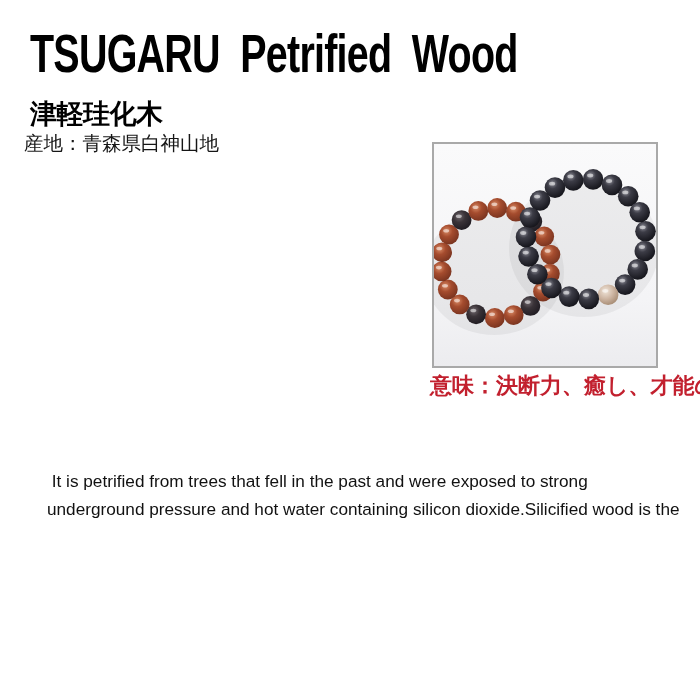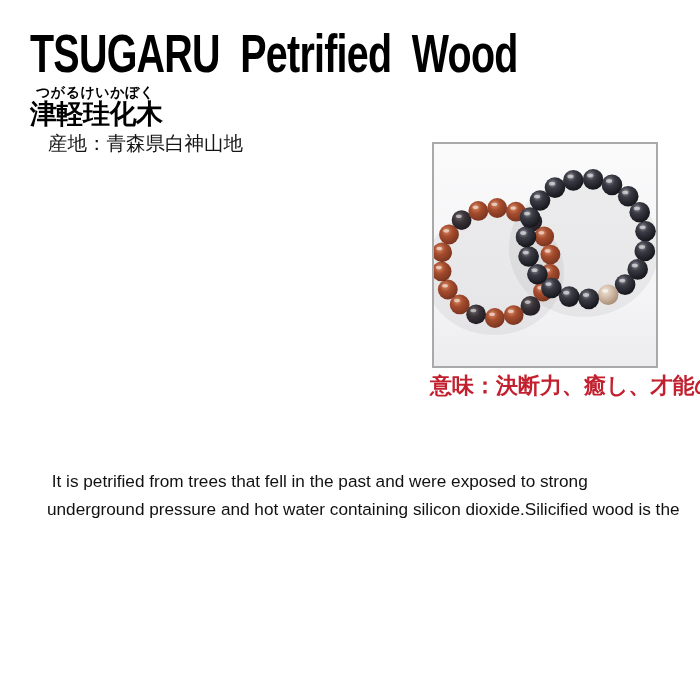--- a/index.html
+++ b/index.html
@@ -16,21 +16,21 @@
   }
   .furigana{
     position:absolute;left:36px;top:84px;
     font-size:14px;font-weight:700;color:#000;letter-spacing:0.5px;
   }
   .title-ja{
     position:absolute;left:30px;top:96px;margin:0;
     font-size:27px;font-weight:700;color:#000;letter-spacing:-0.5px;text-align:right;
   }
   .origin{
-    position:absolute;left:48px;top:130px;
+    position:absolute;left:24px;top:130px;
     font-size:19.5px;color:#161616;
   }
   .desc-ja{
     position:absolute;left:30px;top:154px;width:401px;margin:0;
     font-size:16.3px;line-height:27.8px;color:#161616;
     text-align:justify;
   }
   .photo{
     position:absolute;left:432px;top:142px;width:222px;height:222px;margin:0;
     border:2px solid #a9a9a9;background:#f6f6f8;box-sizing:content-box;
@@ -46,21 +46,20 @@
     white-space:pre-wrap;
   }
 </style>
 </head>
 <body>
 
 <div class="page">
 
   <h1 class="title-en">TSUGARU Petrified Wood</h1>
 
-  <div class="furigana">つがるけいかぼく</div>
 
   <h2 class="title-ja">津軽珪化木</h2>
 
   <div class="origin">産地：青森県白神山地</div>
 
 
   <figure class="photo">
     <svg id="bead-svg" viewBox="0 0 222 222" xmlns="http://www.w3.org/2000/svg">
       <defs>
         <radialGradient id="gr-red" cx="0.38" cy="0.32" r="0.85">

